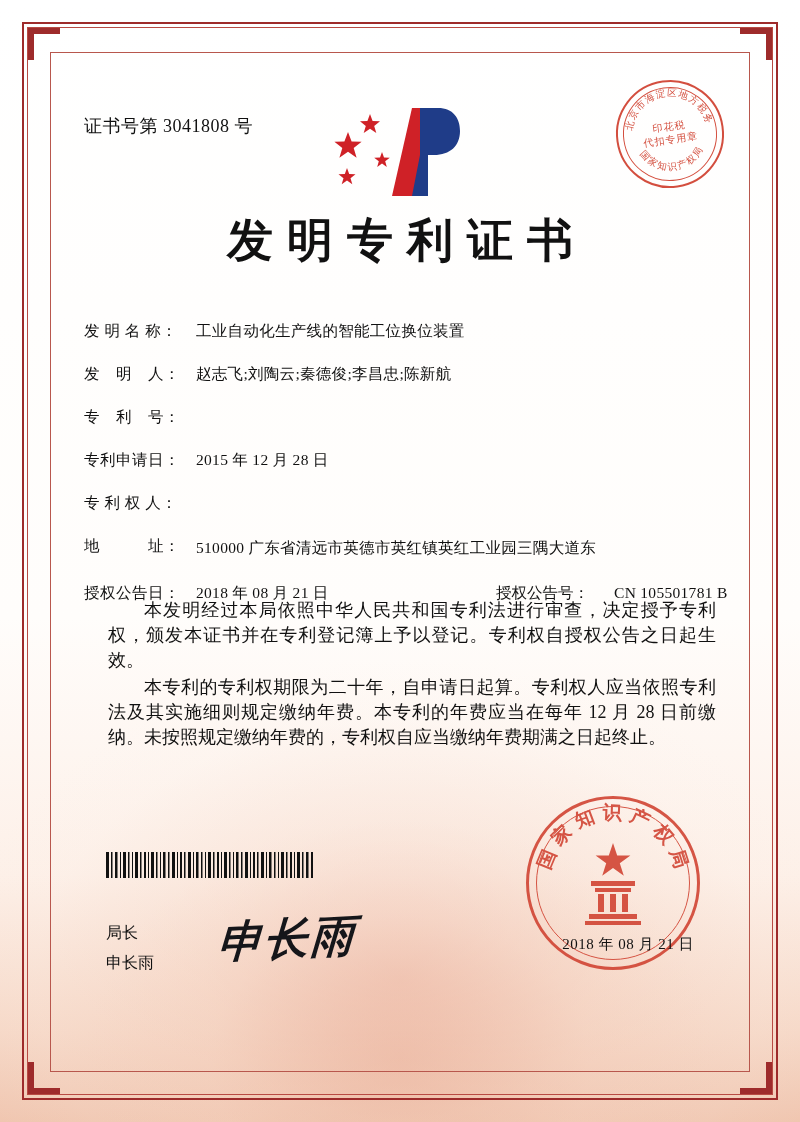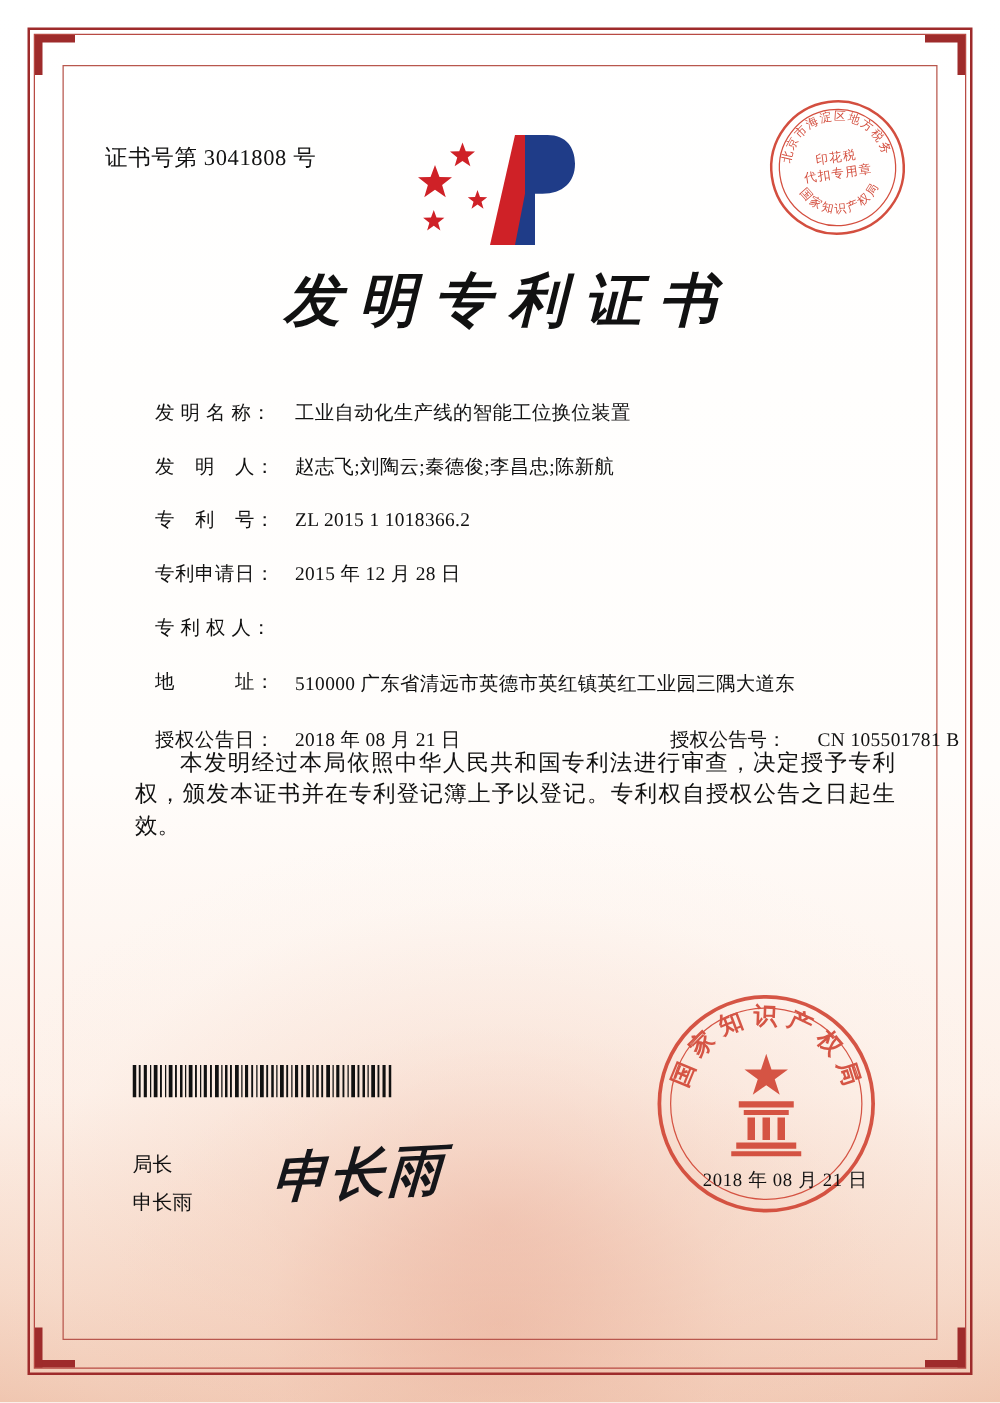--- a/index.html
+++ b/index.html
@@ -118,21 +118,20 @@
     left: 0;
     right: 0;
     top: 140px;
     text-align: center;
     font-size: 46px;
     font-weight: bold;
     letter-spacing: 14px;
     text-indent: 14px;
     color: #111;
     font-family: "DejaVu Serif", "Liberation Serif", serif;
-    font-style: italic;
   }
 
   .fields {
     position: absolute;
     left: 14px;
     right: 10px;
     top: 250px;
     font-size: 15.5px;
     color: #111;
   }
@@ -140,21 +139,20 @@
     display: flex;
     align-items: flex-start;
     margin-bottom: 21px;
     line-height: 22px;
   }
   .field-label {
     width: 112px;
     flex: 0 0 112px;
     white-space: pre;
     letter-spacing: 0.5px;
-    margin-left: 40px;
   }
   .field-value {
     flex: 1;
     letter-spacing: 0.3px;
   }
   .field-value.wrap {
     line-height: 26px;
   }
   .field-row.two-col .field-value {
     flex: 0 0 auto;
@@ -314,21 +312,20 @@
         <div class="field-value">工业自动化生产线的智能工位换位装置</div>
       </div>
 
       <div class="field-row">
         <div class="field-label">发　明　人：</div>
         <div class="field-value">赵志飞;刘陶云;秦德俊;李昌忠;陈新航</div>
       </div>
 
       <div class="field-row">
         <div class="field-label">专　利　号：</div>
-        <div class="field-value">ZL 2015 1 1018366.2</div>
       </div>
 
       <div class="field-row">
         <div class="field-label">专利申请日：</div>
         <div class="field-value">2015 年 12 月 28 日</div>
       </div>
 
       <div class="field-row">
         <div class="field-label">专 利 权 人：</div>
       </div>
@@ -342,20 +339,21 @@
         <div class="field-label">授权公告日：</div>
         <div class="field-value">2018 年 08 月 21 日</div>
         <div class="field-extra-label">授权公告号：</div>
         <div class="field-value">CN 105501781 B</div>
       </div>
 
     </div>
 
     <div class="paragraphs">
       <p>本发明经过本局依照中华人民共和国专利法进行审查，决定授予专利权，颁发本证书并在专利登记簿上予以登记。专利权自授权公告之日起生效。</p>
+      <p>本专利的专利权期限为二十年，自申请日起算。专利权人应当依照专利法及其实施细则规定缴纳年费。本专利的年费应当在每年 12 月 28 日前缴纳。未按照规定缴纳年费的，专利权自应当缴纳年费期满之日起终止。</p>
     </div>
 
     <div class="barcode">
       <svg viewBox="0 0 210 26" width="210" height="26" preserveAspectRatio="none" aria-hidden="true">
         <g fill="#111">
           <rect x="0" y="0" width="3" height="26"></rect>
             <rect x="5" y="0" width="1.5" height="26"></rect>
           <rect x="9" y="0" width="2.5" height="26"></rect>
             <rect x="14" y="0" width="1" height="26"></rect>
           <rect x="17" y="0" width="3" height="26"></rect>

